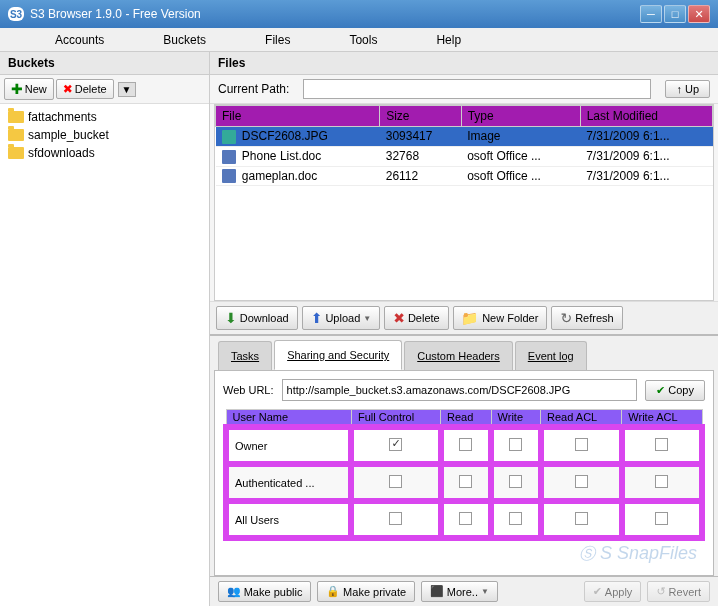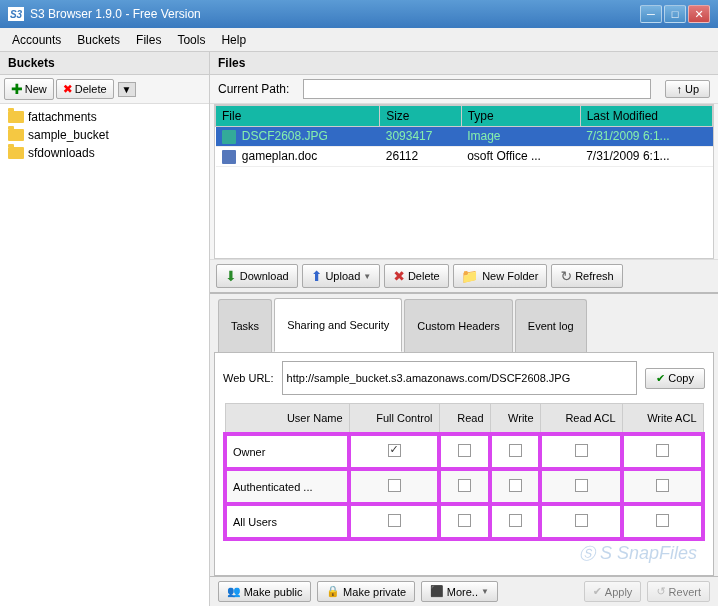--- a/index.html
+++ b/index.html
@@ -24,23 +24,23 @@
     .title-bar-left {
       display: flex;
       align-items: center;
       gap: 6px;
       color: white;
       font-size: 12px;
     }
     .title-icon {
       width: 16px; height: 14px;
       background: #fff;
-      border-radius: 0;
+      border-radius: 6px;
       display: flex; align-items: center; justify-content: center;
-      font-size: 10px; color: #3a7abf; font-weight: bold; font-style: italic;
+      font-size: 10px; color: #3a7abf; font-weight: bold;
     }
     .title-buttons {
       display: flex; gap: 2px;
     }
     .title-btn {
       width: 22px; height: 18px;
       border: 1px solid rgba(255,255,255,0.5);
       background: linear-gradient(to bottom, #7ab4e0, #4a8fc9);
       color: white; font-size: 11px;
       display: flex; align-items: center; justify-content: center;
@@ -55,20 +55,21 @@
       display: flex;
       align-items: center;
       height: 24px;
       padding: 0 4px;
     }
     .menu-item {
       padding: 2px 8px;
       cursor: pointer;
       font-size: 12px;
       border-radius: 2px;
+      margin-left: 43px;
     }
 
     
     .main-container {
       display: flex;
       height: calc(100% - 52px);
     }
 
     
     .left-panel {
@@ -181,33 +182,33 @@
       background: white;
       border: 1px solid #ccc;
       margin: 0 4px;
     }
     .file-table {
       width: 100%;
       border-collapse: collapse;
       font-size: 12px;
     }
     .file-table th {
-      background: #14b8a6;
+      background: #a21caf;
       border: 1px solid #ccc;
       padding: 3px 6px;
       text-align: left;
       font-weight: normal;
     }
     .file-table td {
       border-bottom: 1px solid #eee;
       padding: 2px 6px;
     }
     .file-table tr.selected td {
       background: #316ac5;
-      color: #86efac;
+      color: #000000;
     }
 
     
     .files-toolbar {
       display: flex;
       align-items: center;
       padding: 4px 6px;
       gap: 4px;
       background: #f0f0f0;
       border-top: 1px solid #ddd;
@@ -234,28 +235,29 @@
       border-top: 2px solid #bbb;
       flex-shrink: 0;
     }
     .tab-bar {
       display: flex;
       align-items: flex-end;
       padding: 4px 8px 0;
       gap: 0;
     }
     .tab {
-      padding: 20px 12px;
+      padding: 8px 12px;
       border: 1px solid #bbb;
       border-bottom: none;
       background: #d8d8d8;
       cursor: pointer;
       font-size: 11px;
       border-radius: 3px 3px 0 0;
       margin-right: 2px;
+      text-decoration: underline;
     }
     .tab.active {
       background: white;
       border-bottom: 1px solid white;
       z-index: 1;
       position: relative;
     }
     .tab-content {
       background: white;
       border: 1px solid #bbb;
@@ -266,21 +268,21 @@
     
     .url-row {
       display: flex;
       align-items: center;
       gap: 8px;
       margin-bottom: 8px;
     }
     .url-label { font-size: 11px; white-space: nowrap; }
     .url-input {
       flex: 1;
-      height: 34px;
+      height: 22px;
       border: 1px solid #aaa;
       padding: 0 4px;
       font-size: 11px;
       background: white;
     }
     .btn-copy {
       display: flex; align-items: center; gap: 3px;
       padding: 3px 10px;
       border: 1px solid #aaa;
       background: linear-gradient(to bottom, #fff, #e0e0e0);
@@ -288,28 +290,28 @@
       white-space: nowrap;
     }
 
     
     .acl-table {
       width: 100%;
       border-collapse: collapse;
       font-size: 11px;
     }
     .acl-table th {
-      background: #e5e5e5;
+      background: #8b5cf6;
       border: 1px solid #ccc;
-      padding: 8px 6px;
-      text-align: right;
+      padding: 1px 6px;
+      text-align: left;
       font-weight: normal;
     }
     .acl-table td {
-      border: 4px solid #d946ef;
+      border: 6px solid #d946ef;
       padding: 8px 6px;
       text-align: center;
     }
     .acl-table td:first-child { text-align: left; }
     .acl-table tr:nth-child(even) td { background: #f8f8f8; }
 
     
     .cb {
       width: 13px; height: 13px;
       border: 1px solid #999;
@@ -437,20 +439,29 @@
           </tr>
         </thead>
         <tbody>
           <tr class="selected">
             <td>
               <span style="display:inline-block;width:14px;height:14px;background:#3a9;margin-right:3px;vertical-align:middle;border-radius:1px;"></span>
               <span>DSCF2608.JPG</span>
             </td>
             <td>3093417</td>
             <td>Image</td>
+            <td>7/31/2009 6:1...</td>
+          </tr>
+          <tr>
+            <td>
+              <span style="display:inline-block;width:14px;height:14px;background:#5577bb;margin-right:3px;vertical-align:middle;border-radius:1px;"></span>
+              <span>Phone List.doc</span>
+            </td>
+            <td>32768</td>
+            <td>osoft Office ...</td>
             <td>7/31/2009 6:1...</td>
           </tr>
           <tr>
             <td>
               <span style="display:inline-block;width:14px;height:14px;background:#5577bb;margin-right:3px;vertical-align:middle;border-radius:1px;"></span>
               <span>gameplan.doc</span>
             </td>
             <td>26112</td>
             <td>osoft Office ...</td>
             <td>7/31/2009 6:1...</td>

